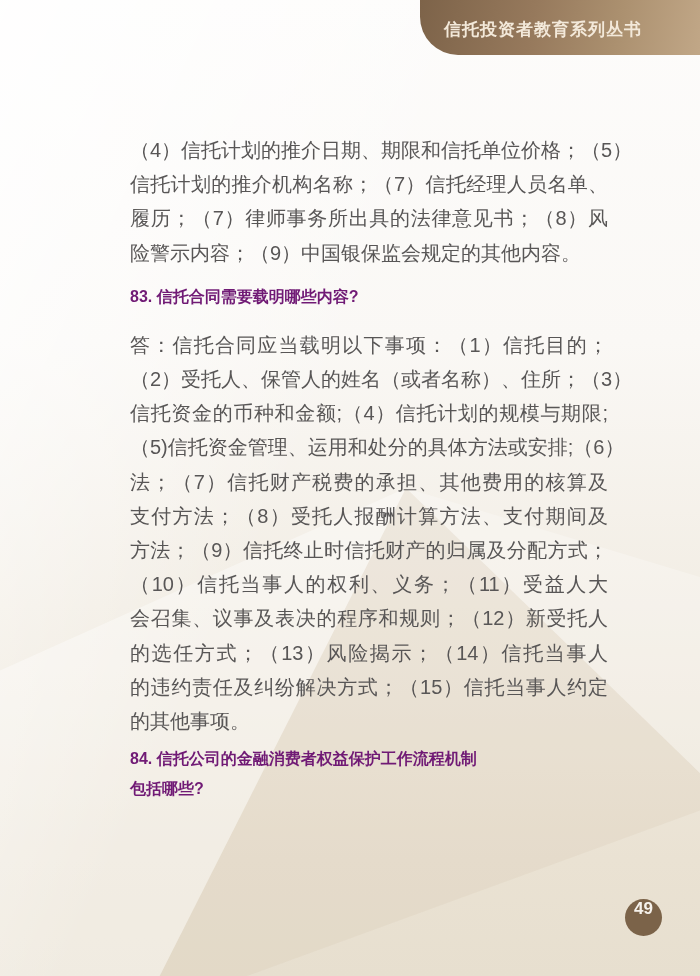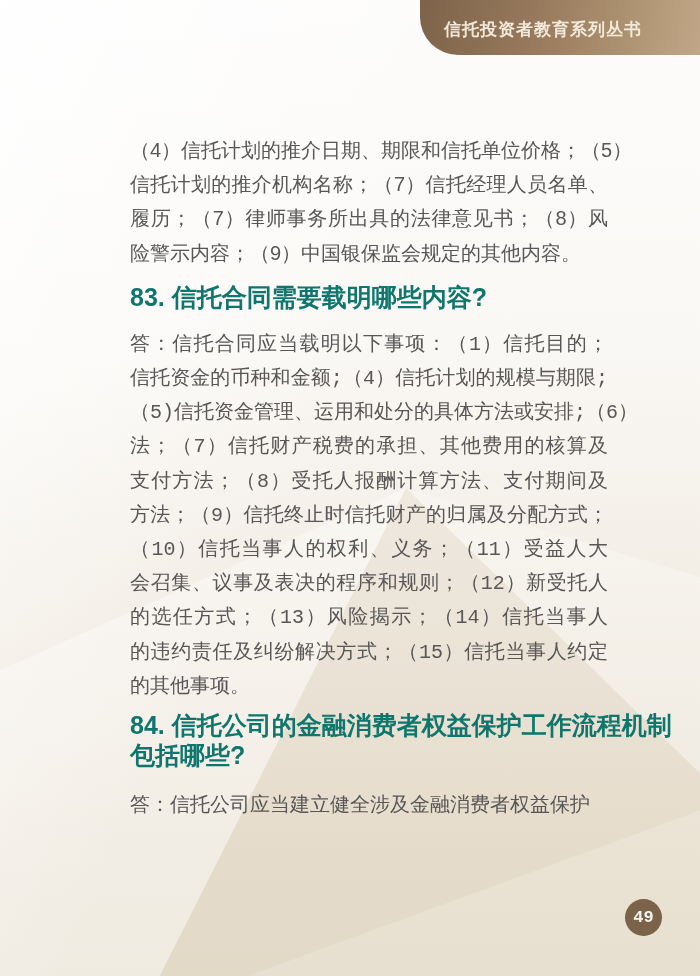--- a/index.html
+++ b/index.html
@@ -73,43 +73,42 @@
   .para .line {
     white-space: nowrap;
     text-align: justify;
     text-align-last: justify;
   }
   .para .line:last-child {
     text-align-last: left;
   }
   .q-heading {
     margin: 0;
-    color: #0f766e;
-    font-size: 25px;
+    color: #701a75;
+    font-size: 16px;
     font-weight: bold;
     line-height: 30px;
   }
   .q-heading .line { text-align: left; white-space: nowrap; }
   .heading-83 { margin-top: 12px; }
-  .answer-83  { margin-top: 16px; font-family: Liberation Mono, monospace; }
+  .answer-83  { margin-top: 16px; }
   .heading-84 { margin-top: 6px; }
   .answer-84  { margin-top: 17px; }
   
   .page-number {
     position: absolute;
     left: 625px;
     top: 899px;
     width: 37px;
     height: 37px;
     border-radius: 50%;
     background: #7b6349;
     display: flex;
-    align-items: center;
+    align-items: flex-start;
     justify-content: center;
-    font-family: Liberation Mono, monospace;
   }
   .page-number span {
     color: #f6f2ec;
     font-size: 17px;
     font-weight: 600;
   }
 </style>
 </head>
 <body>
 
@@ -133,40 +132,38 @@
         <div class="line">履历；（7）律师事务所出具的法律意见书；（8）风</div>
         <div class="line">险警示内容；（9）中国银保监会规定的其他内容。</div>
       </div>
 
     <h2 class="q-heading heading-83">
         <div class="line">83. 信托合同需要载明哪些内容?</div>
       </h2>
 
     <div class="para answer-83">
         <div class="line">答：信托合同应当载明以下事项：（1）信托目的；</div>
+        <div class="line">（2）受托人、保管人的姓名（或者名称）、住所；（3）</div>
         <div class="line">信托资金的币种和金额;（4）信托计划的规模与期限;</div>
         <div class="line">（5)信托资金管理、运用和处分的具体方法或安排;（6）</div>
         <div class="line">法；（7）信托财产税费的承担、其他费用的核算及</div>
         <div class="line">支付方法；（8）受托人报酬计算方法、支付期间及</div>
         <div class="line">方法；（9）信托终止时信托财产的归属及分配方式；</div>
         <div class="line">（10）信托当事人的权利、义务；（11）受益人大</div>
         <div class="line">会召集、议事及表决的程序和规则；（12）新受托人</div>
         <div class="line">的选任方式；（13）风险揭示；（14）信托当事人</div>
         <div class="line">的违约责任及纠纷解决方式；（15）信托当事人约定</div>
         <div class="line">的其他事项。</div>
       </div>
 
     <h2 class="q-heading heading-84">
         <div class="line">84. 信托公司的金融消费者权益保护工作流程机制</div>
         <div class="line">包括哪些?</div>
       </h2>
 
-    <div class="para answer-84">
-        <div class="line">答：信托公司应当建立健全涉及金融消费者权益保护</div>
-      </div>
 
   </main>
 
   <div class="page-number">
     <span>49</span>
   </div>
 
 </div>
 
 </body></html>

